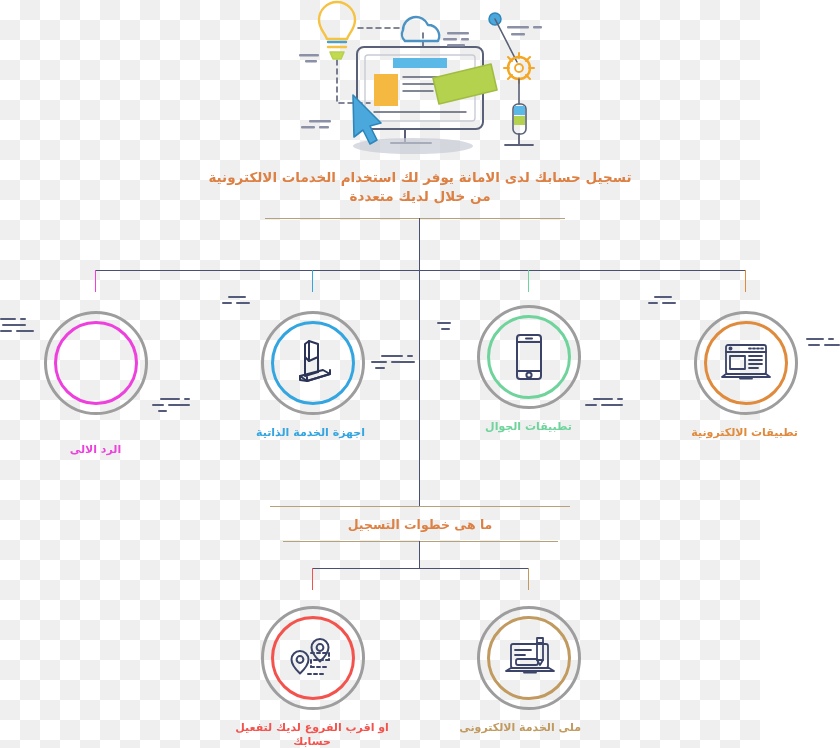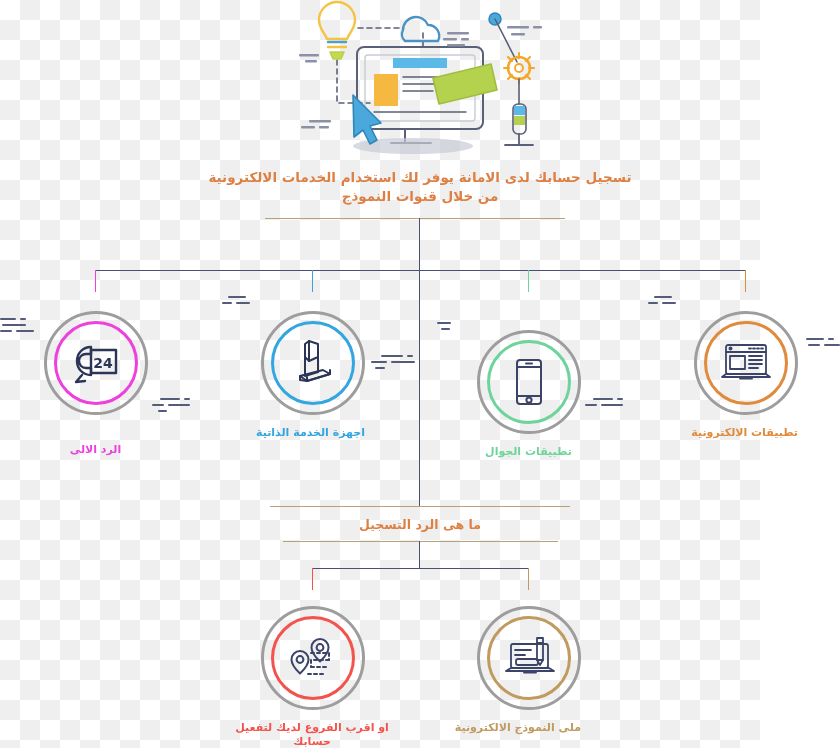--- a/index.html
+++ b/index.html
@@ -180,46 +180,36 @@
         <rect x="24" y="126" width="10" height="2.4" rx="1"></rect>
         <rect x="212" y="26" width="22" height="2.4" rx="1"></rect>
         <rect x="238" y="26" width="9" height="2.4" rx="1"></rect>
         <rect x="216" y="33" width="14" height="2.4" rx="1"></rect>
       </g>
     </svg>
   </div>
 
   <div id="headline" class="abs">
     <div>تسجيل حسابك لدى الامانة يوفر لك استخدام الخدمات الالكترونية</div>
-    <div>من خلال قنوات النموذج</div>
+    <div>من خلال لديك متعددة</div>
   </div>
 
   <div class="abs rule" style="left:265px; top:218px; width:300px;"></div>
 
   <div class="abs vline" style="left:419px; top:218px; height:52px; background:#4a5071;"></div>
 
   <div class="abs hline" style="left:95px; top:270px; width:650px;"></div>
   <div class="abs vline" style="left:95px;  top:270px; height:22px; background:#ee40dd;"></div>
   <div class="abs vline" style="left:312px; top:270px; height:22px; background:#33a5e0;"></div>
   <div class="abs vline" style="left:528px; top:270px; height:22px; background:#6ed49b;"></div>
   <div class="abs vline" style="left:745px; top:270px; height:22px; background:#e08a3c;"></div>
 
   <div class="node" style="left:43px; top:311px; width:105px;">
     <div class="ring-outer" style="color:#ee40dd;">
       <div class="ring-inner"></div>
-      <div class="icon-wrap">
-        <svg width="52" height="44" viewBox="0 0 52 44">
-          <g fill="none" stroke="#2c3557" stroke-width="2.4" stroke-linejoin="round" stroke-linecap="round">
-            <path d="M21,6 c-8,0 -14,6 -14,14 c0,8 6,14 14,14 l0,-7 l-5,0 c-4,0 -7,-3 -7,-7 c0,-4 3,-7 7,-7 l5,0 z"></path>
-            <path d="M12,34 l-6,7 l9,-1"></path>
-            <rect x="21" y="9" width="25" height="23"></rect>
-            <text x="33" y="27" font-family="'DejaVu Sans',sans-serif" font-size="14" font-weight="bold" fill="#2c3557" stroke="none" text-anchor="middle">24</text>
-          </g>
-        </svg>
-      </div>
     </div>
     <div class="node-label" style="color:#ee40dd;margin-top:28px;">الرد الالى</div>
   </div>
 
   <div class="node" style="left:260px; top:311px; width:105px;">
     <div class="ring-outer" style="color:#33a5e0;">
       <div class="ring-inner"></div>
       <div class="icon-wrap">
         <svg width="46" height="52" viewBox="0 0 46 52">
           <g fill="none" stroke="#2c3557" stroke-width="2" stroke-linejoin="round" stroke-linecap="round">
@@ -230,21 +220,21 @@
             <path d="M10,39 l23,-6 l7,4 l-23,7 z"></path>
             <path d="M10,39 l0,4 l7,1 l0,-4"></path>
             <path d="M17,44 l23,-7 l0,-4"></path>
           </g>
         </svg>
       </div>
     </div>
     <div class="node-label" style="color:#33a5e0;">اجهزة الخدمة الذاتية</div>
   </div>
 
-  <div class="node" style="left:476px; top:330px; width:105px;">
+  <div class="node" style="left:476px; top:305px; width:105px;">
     <div class="ring-outer" style="color:#6ed49b;">
       <div class="ring-inner"></div>
       <div class="icon-wrap">
         <svg width="36" height="50" viewBox="0 0 36 50">
           <g fill="none" stroke="#3b4468" stroke-width="2" stroke-linejoin="round" stroke-linecap="round">
             <rect x="6" y="3" width="24" height="44" rx="3"></rect>
             <path d="M6,10 l24,0 M6,39 l24,0"></path>
             <path d="M15,6.5 l6,0"></path>
             <circle cx="18" cy="43" r="2.6"></circle>
           </g>
@@ -320,21 +310,21 @@
     <div class="dash" style="left:0px;  top:0px;  width:18px;"></div>
     <div class="dash" style="left:22px; top:0px;  width:6px;"></div>
     <div class="dash" style="left:2px;  top:6px;  width:12px;"></div>
     <div class="dash" style="left:18px; top:6px;  width:16px;"></div>
   </div>
 
   <div class="abs vline" style="left:419px; top:270px; height:236px; background:#4a5071;">
   </div>
   <div class="abs rule" style="left:270px; top:506px; width:300px;"></div>
 
-  <div id="mid-title" class="abs">ما هى الرد التسجيل</div>
+  <div id="mid-title" class="abs">ما هى خطوات التسجيل</div>
 
   <div class="abs rule" style="left:283px; top:541px; width:275px;"></div>
   <div class="abs vline" style="left:419px; top:541px; height:27px; background:#4a5071;"></div>
 
   <div class="abs hline" style="left:312px; top:568px; width:217px;"></div>
   <div class="abs vline" style="left:312px; top:568px; height:22px; background:#f4534d;"></div>
   <div class="abs vline" style="left:528px; top:568px; height:22px; background:#c09a5e;"></div>
 
   <div class="node" style="left:260px; top:606px; width:105px;">
     <div class="ring-outer" style="color:#f4534d;">
@@ -372,16 +362,16 @@
             <rect x="14" y="25" width="22" height="6" rx="2"></rect>
             <path d="M4,37 l48,0 l-5,-3 l-38,0 z"></path>
             <path d="M22,38.5 l12,0"></path>
             <path d="M35,4 l6,0 l0,22 l-3,5 l-3,-5 z"></path>
             <path d="M35,9 l6,0"></path>
             <path d="M35,26 l6,0"></path>
           </g>
         </svg>
       </div>
     </div>
-    <div class="node-label" style="color:#c09a5e;">ملى النموذج الالكترونية</div>
+    <div class="node-label" style="color:#c09a5e;">ملى الخدمة الالكترونى</div>
   </div>
 
 </div>
 
 </body></html>

